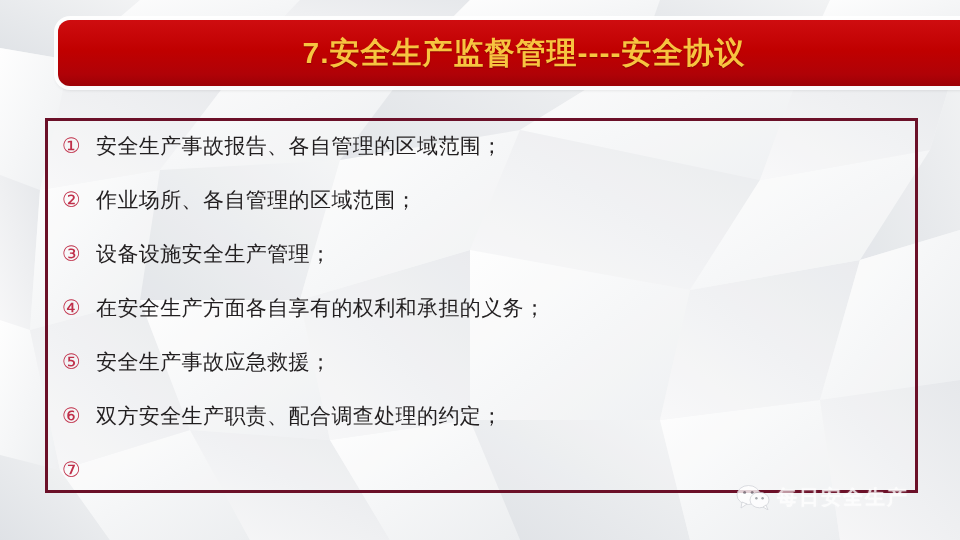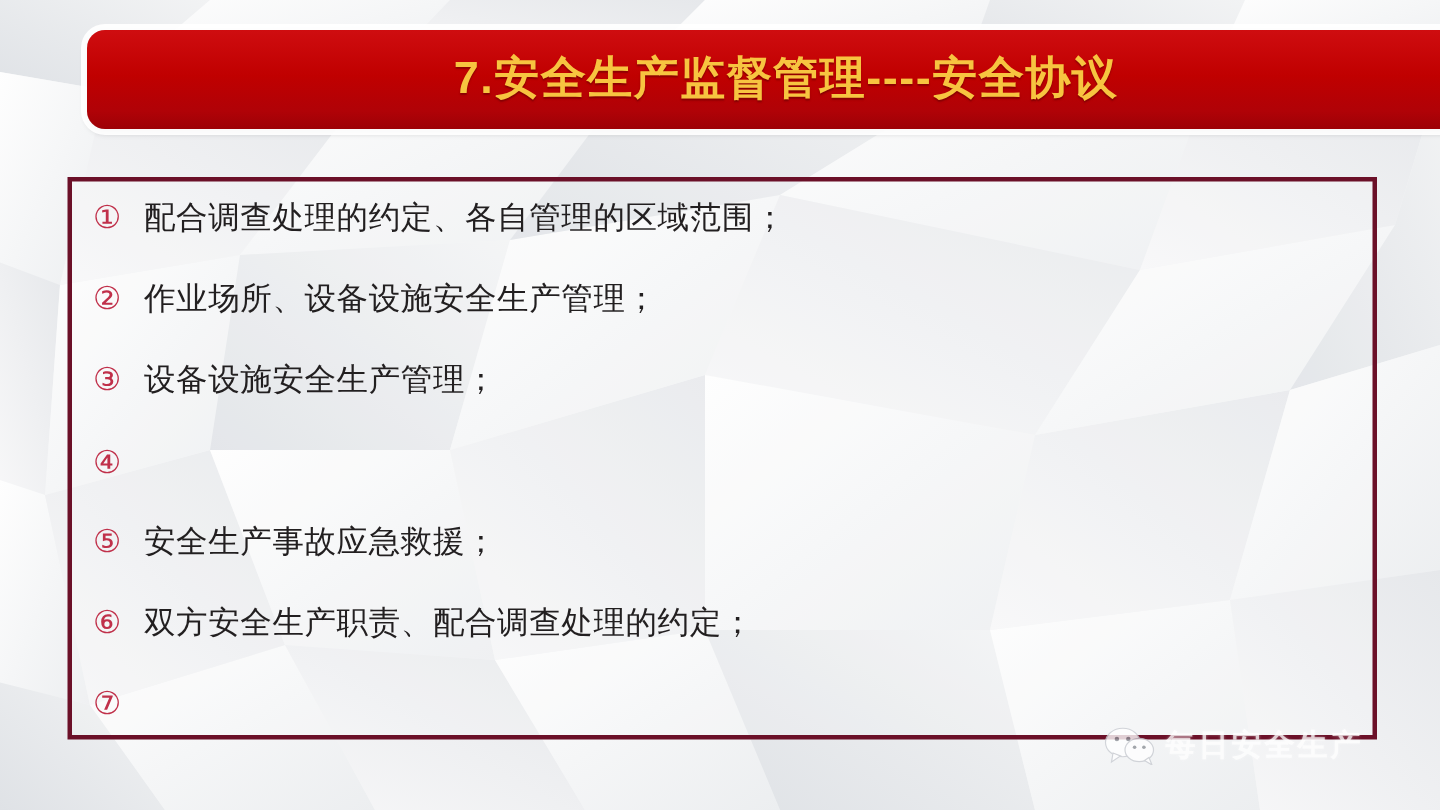--- a/index.html
+++ b/index.html
@@ -187,32 +187,33 @@
   </svg>
 
   <div id="title-banner">
     <div id="title-text">7.安全生产监督管理----安全协议</div>
   </div>
 
   <div id="content-box">
     <ul id="agreement-list">
       <li class="agreement-item">
         <span class="item-marker">①</span>
-        <span class="item-text">配合调查处理的约定、各自管理的区域范围；</span>
+        <span class="item-text">安全生产事故报告、各自管理的区域范围；</span>
       </li>
       <li class="agreement-item">
         <span class="item-marker">②</span>
-        <span class="item-text">作业场所、设备设施安全生产管理；</span>
+        <span class="item-text">作业场所、各自管理的区域范围；</span>
       </li>
       <li class="agreement-item">
         <span class="item-marker">③</span>
         <span class="item-text">设备设施安全生产管理；</span>
       </li>
       <li class="agreement-item">
         <span class="item-marker">④</span>
+        <span class="item-text">在安全生产方面各自享有的权利和承担的义务；</span>
       </li>
       <li class="agreement-item">
         <span class="item-marker">⑤</span>
         <span class="item-text">安全生产事故应急救援；</span>
       </li>
       <li class="agreement-item">
         <span class="item-marker">⑥</span>
         <span class="item-text">双方安全生产职责、配合调查处理的约定；</span>
       </li>
       <li class="agreement-item">

